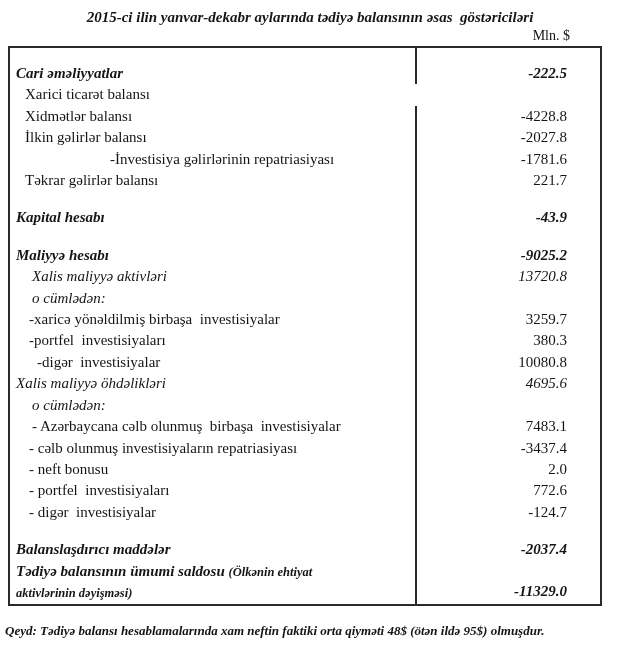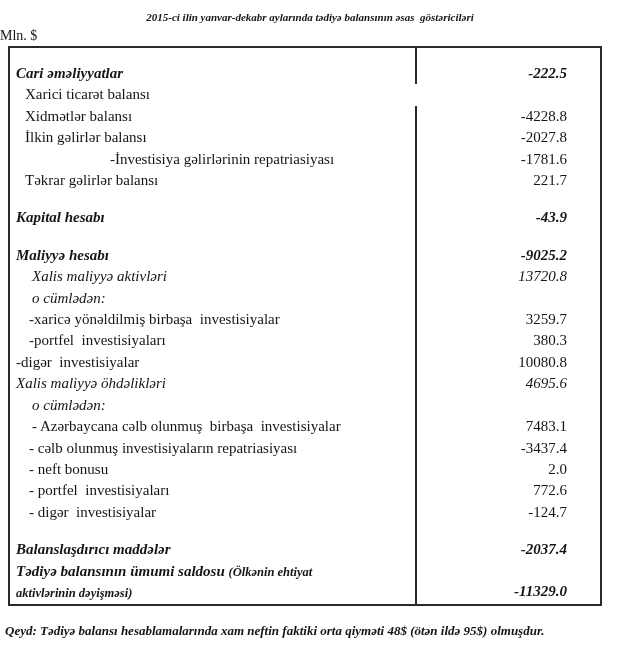--- a/index.html
+++ b/index.html
@@ -15,27 +15,27 @@
   .page {
     width: 620px;
     height: 650px;
     position: relative;
     box-sizing: border-box;
   }
   .title {
     text-align: center;
     font-weight: bold;
     font-style: italic;
-    font-size: 11px;
+    font-size: 15px;
     line-height: 20px;
     padding-top: 7px;
     white-space: pre-wrap;
   }
   .unit {
-    text-align: left;
+    text-align: right;
     font-size: 14px;
     line-height: 16px;
     padding-right: 50px;
     margin-top: 1px;
     margin-bottom: 2px;
   }
   .balance-table {
     margin-left: 8px;
     width: 594px;
     border: 2px solid #2a2a2a;
@@ -159,21 +159,21 @@
       </div>
       <div class="row st-item">
         <div class="cell-label" style="padding-left: 19px;">-xaricə yönəldilmiş birbaşa  investisiyalar</div>
         <div class="cell-value">3259.7</div>
       </div>
       <div class="row st-item">
         <div class="cell-label" style="padding-left: 19px;">-portfel  investisiyaları</div>
         <div class="cell-value">380.3</div>
       </div>
       <div class="row st-item">
-        <div class="cell-label" style="padding-left: 6px;">-digər  investisiyalar</div>
+        <div class="cell-label" style="padding-left: 27px;">-digər  investisiyalar</div>
         <div class="cell-value">10080.8</div>
       </div>
       <div class="row st-subtotal">
         <div class="cell-label" style="padding-left: 6px;">Xalis maliyyə öhdəlikləri</div>
         <div class="cell-value">4695.6</div>
       </div>
       <div class="row st-subtotal">
         <div class="cell-label" style="padding-left: 22px;">o cümlədən:</div>
         <div class="cell-value"></div>
       </div>

